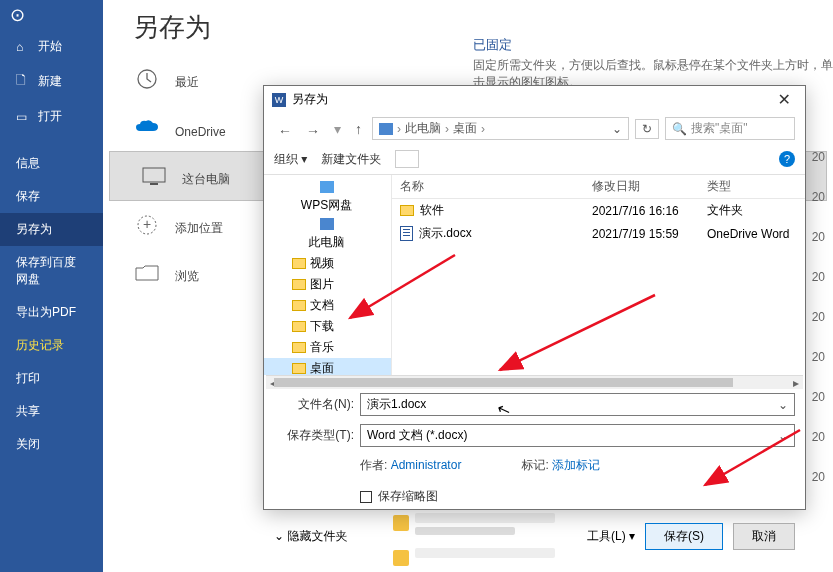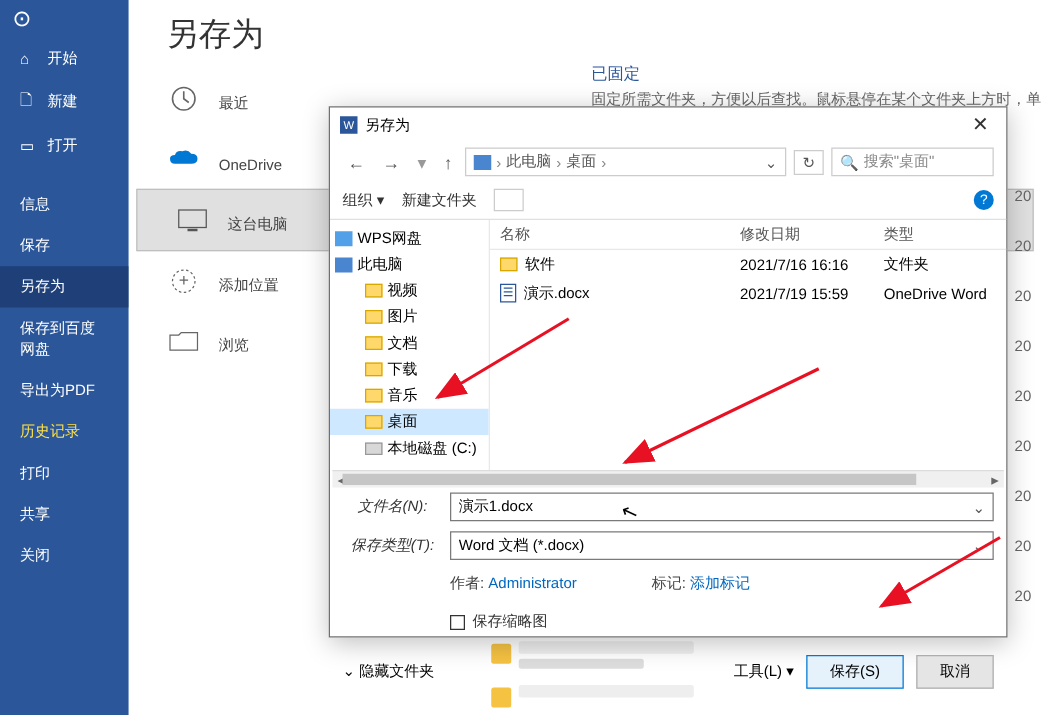--- a/index.html
+++ b/index.html
@@ -13,21 +13,21 @@
 .bs-item.disabled { color: #fde047; }
 .bs-item .icn { width: 14px; display: inline-block; }
 
 
 .backstage-body { position: absolute; left: 103px; top: 0; right: 0; bottom: 0; background: #fff; }
 .page-title { font-size: 26px; color: #333; padding: 10px 30px 0 30px; }
 .locations { margin-top: 10px; }
 .loc-row { display: flex; align-items: flex-end; gap: 14px; padding: 12px 30px; color: #444; }
 .loc-row.sel { background: #e0e0e0; border: 1px solid #bfbfbf; margin: 0 6px; }
 .loc-row .loc-icn { width: 28px; height: 24px; display: inline-flex; align-items: center; justify-content: center; }
-.pinned-pane { position: absolute; left: 370px; top: 50px; color: #2b579a; font-size: 13px; }
+.pinned-pane { position: absolute; left: 370px; top: 36px; color: #2b579a; font-size: 13px; }
 .pinned-pane .pdesc { color: #666; font-size: 12px; margin-top: 3px; max-width: 420px; }
 .right-dates { position: absolute; right: 0; top: 150px; width: 40px; }
 .right-dates div { height: 40px; color: #666; font-size: 12px; text-align: right; padding-right: 8px; }
 
 
 .dialog { position: absolute; left: 263px; top: 85px; width: 543px; height: 425px; background: #fff; border: 1px solid #707070; box-shadow: 0 4px 20px rgba(0,0,0,.25); }
 .dlg-title { display: flex; align-items: center; padding: 4px 8px; font-size: 12px; }
 .dlg-title .w { width: 14px; height: 14px; background: #2b579a; color: #fff; font-size: 9px; display: inline-flex; align-items: center; justify-content: center; margin-right: 6px; }
 .dlg-title .x { margin-left: auto; font-size: 16px; color: #333; cursor: pointer; padding: 0 6px; }
 
@@ -38,21 +38,21 @@
 .dlg-nav .refresh { border: 1px solid #ccc; padding: 2px 6px; cursor: pointer; }
 .dlg-nav .search { border: 1px solid #ccc; padding: 2px 6px; display: flex; align-items: center; gap: 4px; color: #888; min-width: 130px; }
 
 .dlg-toolbar { display: flex; align-items: center; gap: 14px; padding: 6px 10px; border-bottom: 1px solid #e0e0e0; color: #333; }
 .dlg-toolbar .help { margin-left: auto; width: 16px; height: 16px; border-radius: 50%; background: #0078d4; color:#fff; display: inline-flex; align-items:center; justify-content:center; font-size:11px; }
 .dlg-toolbar .view { width: 24px; height: 18px; border: 1px solid #ccc; margin-right: 4px; }
 
 .dlg-body { display: flex; height: 200px; }
 .tree { width: 128px; border-right: 1px solid #e8e8e8; padding: 4px 0; overflow: hidden; }
 .tree-item { display: flex; align-items: center; gap: 4px; padding: 2px 6px 2px 14px; cursor: pointer; white-space: nowrap; }
-.tree-item.root { padding-left: 4px; }
+.tree-item.root { padding-left: 4px; flex-direction: column; }
 .tree-item.d2 { padding-left: 28px; }
 .tree-item.sel { background: #cde8ff; }
 .folder-i { width: 14px; height: 11px; background: #ffd86b; border: 1px solid #d9a800; display: inline-block; }
 .disk-i { width: 14px; height: 10px; background: #d8d8d8; border: 1px solid #999; display: inline-block; }
 .pc-i { width: 14px; height: 12px; background:#4a86cf; display:inline-block; }
 
 .list { flex: 1; display: flex; flex-direction: column; }
 .list-head { display: flex; border-bottom: 1px solid #e8e8e8; color: #555; justify-content: center; }
 .col-name { width: 200px; padding: 3px 8px; }
 .col-date { width: 115px; padding: 3px 0; }
@@ -61,21 +61,21 @@
 .list-row .col-name { display: flex; align-items: center; gap: 6px; }
 .doc-i { width: 13px; height: 15px; background: #fff; border: 1px solid #2b579a; position: relative; display:inline-block; }
 .doc-i::after { content:""; position:absolute; left:2px; top:2px; right:2px; height:1px; background:#2b579a; box-shadow: 0 3px 0 #2b579a, 0 6px 0 #2b579a; }
 
 .hscroll { position: relative; height: 14px; background: #f0f0f0; border-top: 1px solid #dcdcdc; margin: 0 2px; }
 .hscroll .thumb { position:absolute; left: 8px; right: 70px; top:2px; bottom:2px; background:#c6c6c6; }
 .hscroll .ar { position:absolute; top:0; bottom:0; width:14px; display:flex; align-items:center; justify-content:center; color:#666; }
 .hscroll .ar.l { left:0 } .hscroll .ar.r { right:0 }
 
 .form-row { display: flex; align-items: center; padding: 4px 10px; gap: 6px; }
-.form-row label { width: 80px; text-align: center; color: #333; font-style: italic; }
+.form-row label { width: 80px; text-align: right; color: #333; }
 .form-row .field { flex: 1; border: 1px solid #7a7a7a; padding: 2px 6px; background: #fff; display: flex; align-items: center; }
 .form-row .field .dd { margin-left: auto; color: #555; }
 .meta-row { display: flex; padding: 6px 10px 0 96px; gap: 60px; color: #444; }
 .meta-row .link { color: #0067c0; }
 .thumb-row { display:flex; align-items:center; gap:6px; padding: 14px 10px 0 96px; color:#333; }
 .thumb-row .cb { width:12px;height:12px;border:1px solid #333; display:inline-block; }
 
 .dlg-footer { display:flex; align-items:center; gap:10px; padding: 18px 10px 0 10px; }
 .dlg-footer .hide { cursor:pointer; }
 .dlg-footer .spacer { flex:1; }

